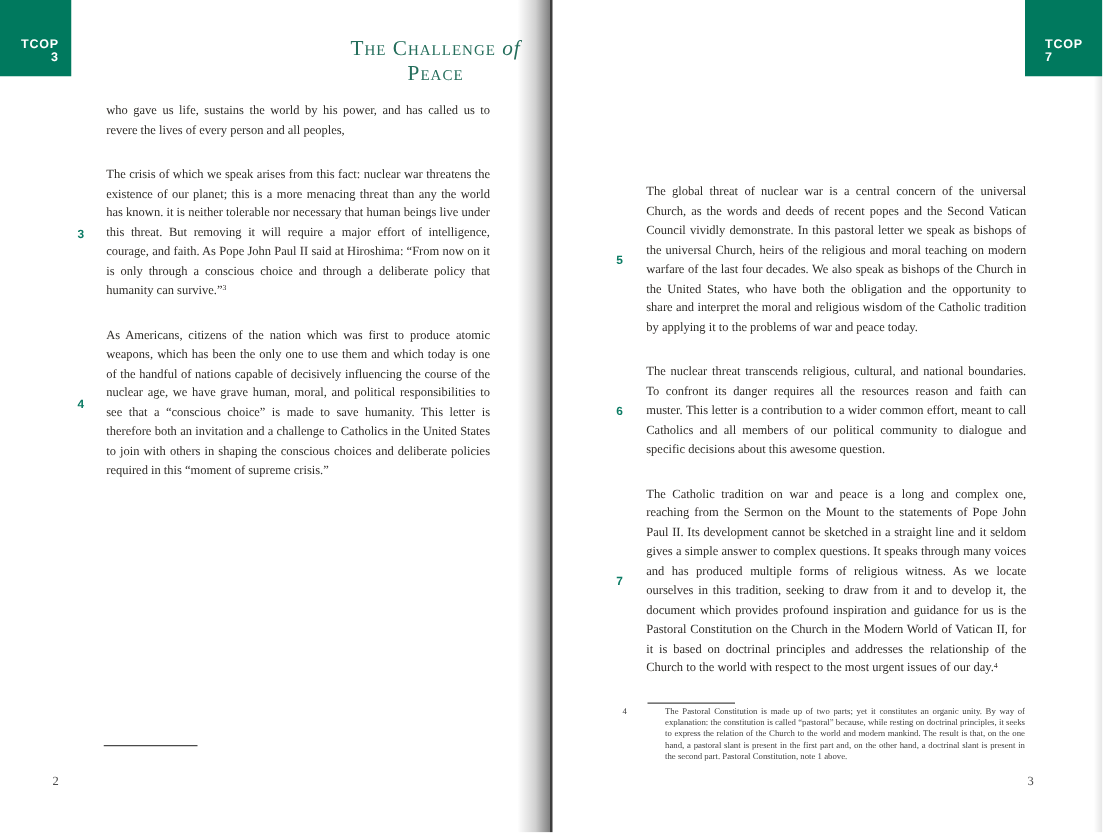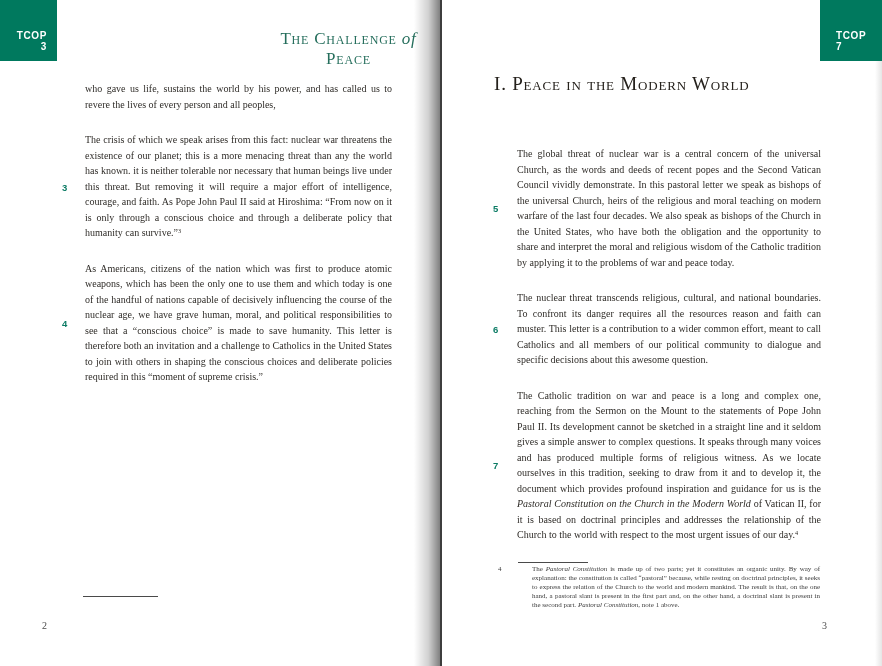--- a/index.html
+++ b/index.html
@@ -62,21 +62,21 @@
   .body-left{left:62px; top:81px; width:330px;}
   .body-right{left:52px; top:146px; width:328px;}
   .para{display:flex; margin-bottom:20px;align-items:center;}
   .pnum{
     flex:none; width:23px; padding-top:2px;
     font-family:"Liberation Sans", sans-serif; font-weight:bold;
     font-size:9.5px; color:#0b7b64;
   }
   .body-right .pnum{width:24px;}
   .ptext{flex:1; text-align:justify;}
-  .seg-i{font-style:italic;}
+  .seg-i{}
   .seg-sup{font-size:0.62em; vertical-align:0.45em; line-height:0;}
 
   
   .fn-rule{position:absolute; height:1px; background:#4a4a4a;}
   .fn-rule-left{left:83px; top:596px; width:75px;}
   .fn-rule-right{left:77px; top:562px; width:70px;}
   .footnote{position:absolute; color:#3c3c3c;}
   .footnote-left{left:85px; top:599px; width:312px; font-size:7.5px; line-height:9.5px;}
   .footnote-left .fn-num{display:inline-block; width:17px;}
   .footnote-right{left:57px; top:565px; width:322px; display:flex; font-size:7px; line-height:9px;}
@@ -126,21 +126,20 @@
 
   <div class="page page-right">
 
     <div class="tab tab-right">
       <div class="tab-text">
         <div>TCOP</div>
         <div>7</div>
       </div>
     </div>
 
-    <div class="section-title">I. Peace in the Modern World</div>
 
     <div class="body-col body-right">
       <div class="para">
         <div class="pnum">5</div>
         <div class="ptext"><span>The global threat of nuclear war is a central concern of the universal Church, as the words and deeds of recent popes and the Second Vatican Council vividly demonstrate. In this pastoral letter we speak as bishops of the universal Church, heirs of the religious and moral teaching on modern warfare of the last four decades. We also speak as bishops of the Church in the United States, who have both the obligation and the opportunity to share and interpret the moral and religious wisdom of the Catholic tradition by applying it to the problems of war and peace today.</span></div>
       </div>
       <div class="para">
         <div class="pnum">6</div>
         <div class="ptext"><span>The nuclear threat transcends religious, cultural, and national boundaries. To confront its danger requires all the resources reason and faith can muster. This letter is a contribution to a wider common effort, meant to call Catholics and all members of our political community to dialogue and specific decisions about this awesome question.</span></div>
       </div>

